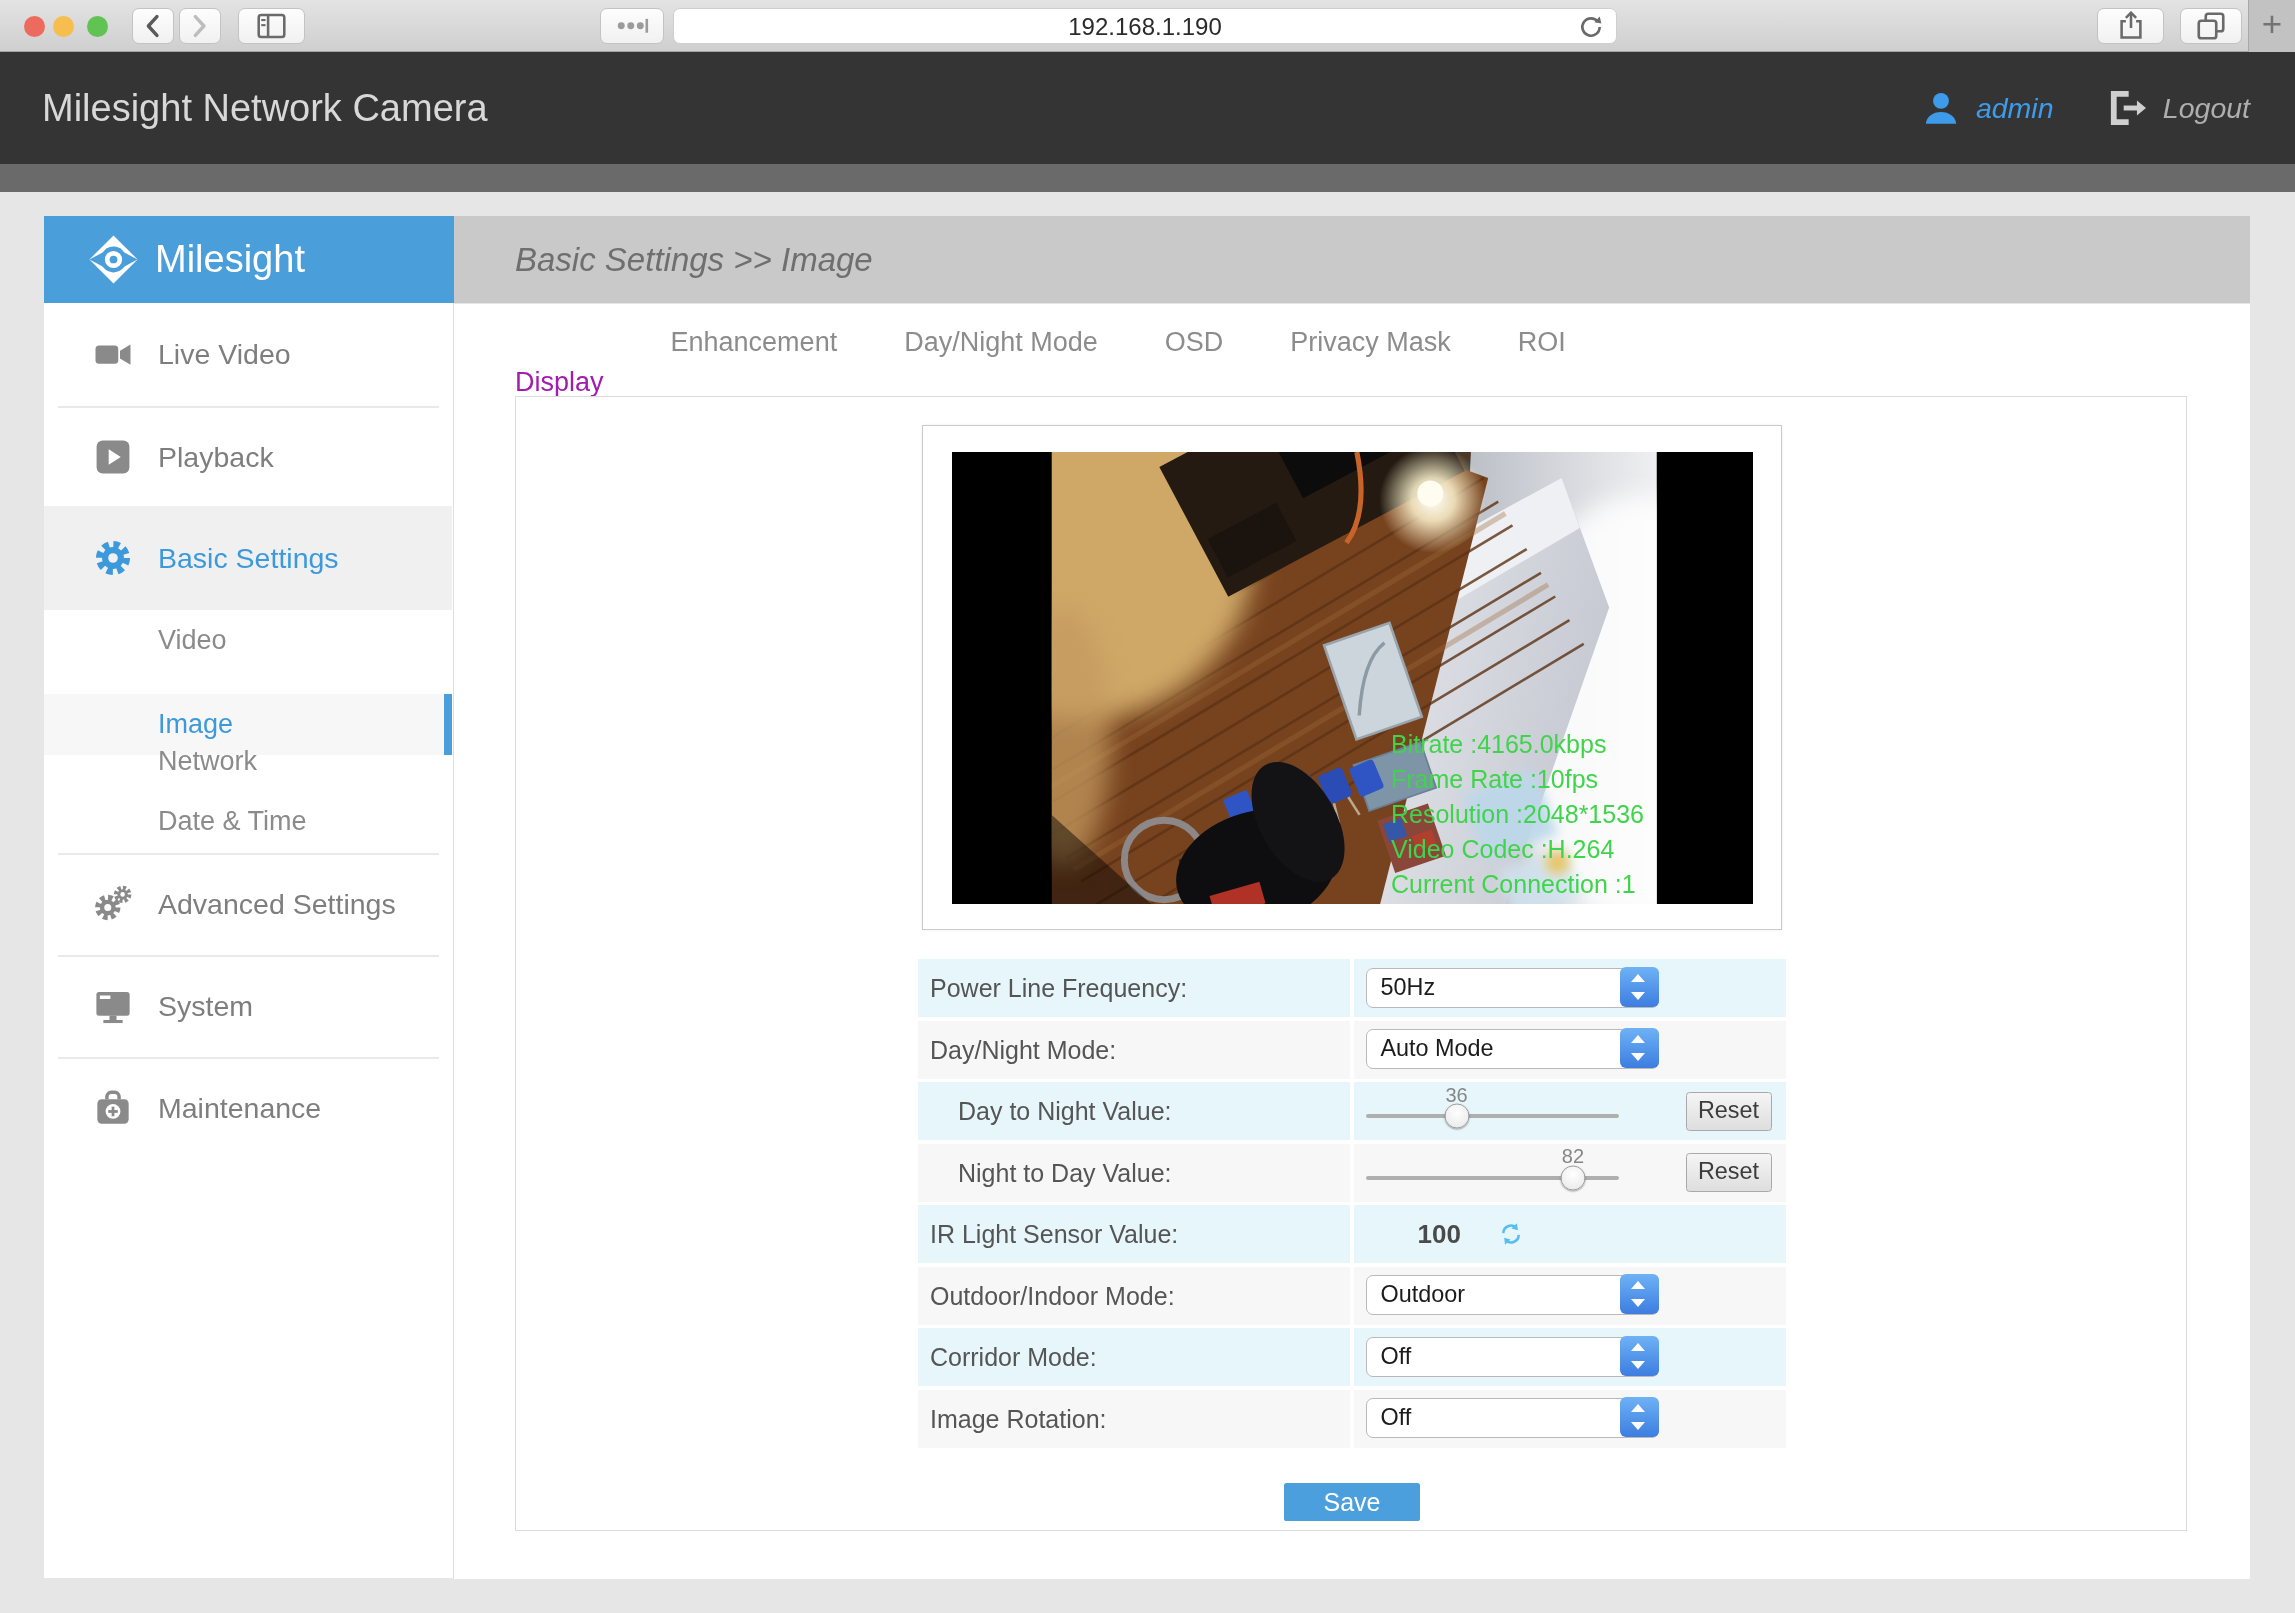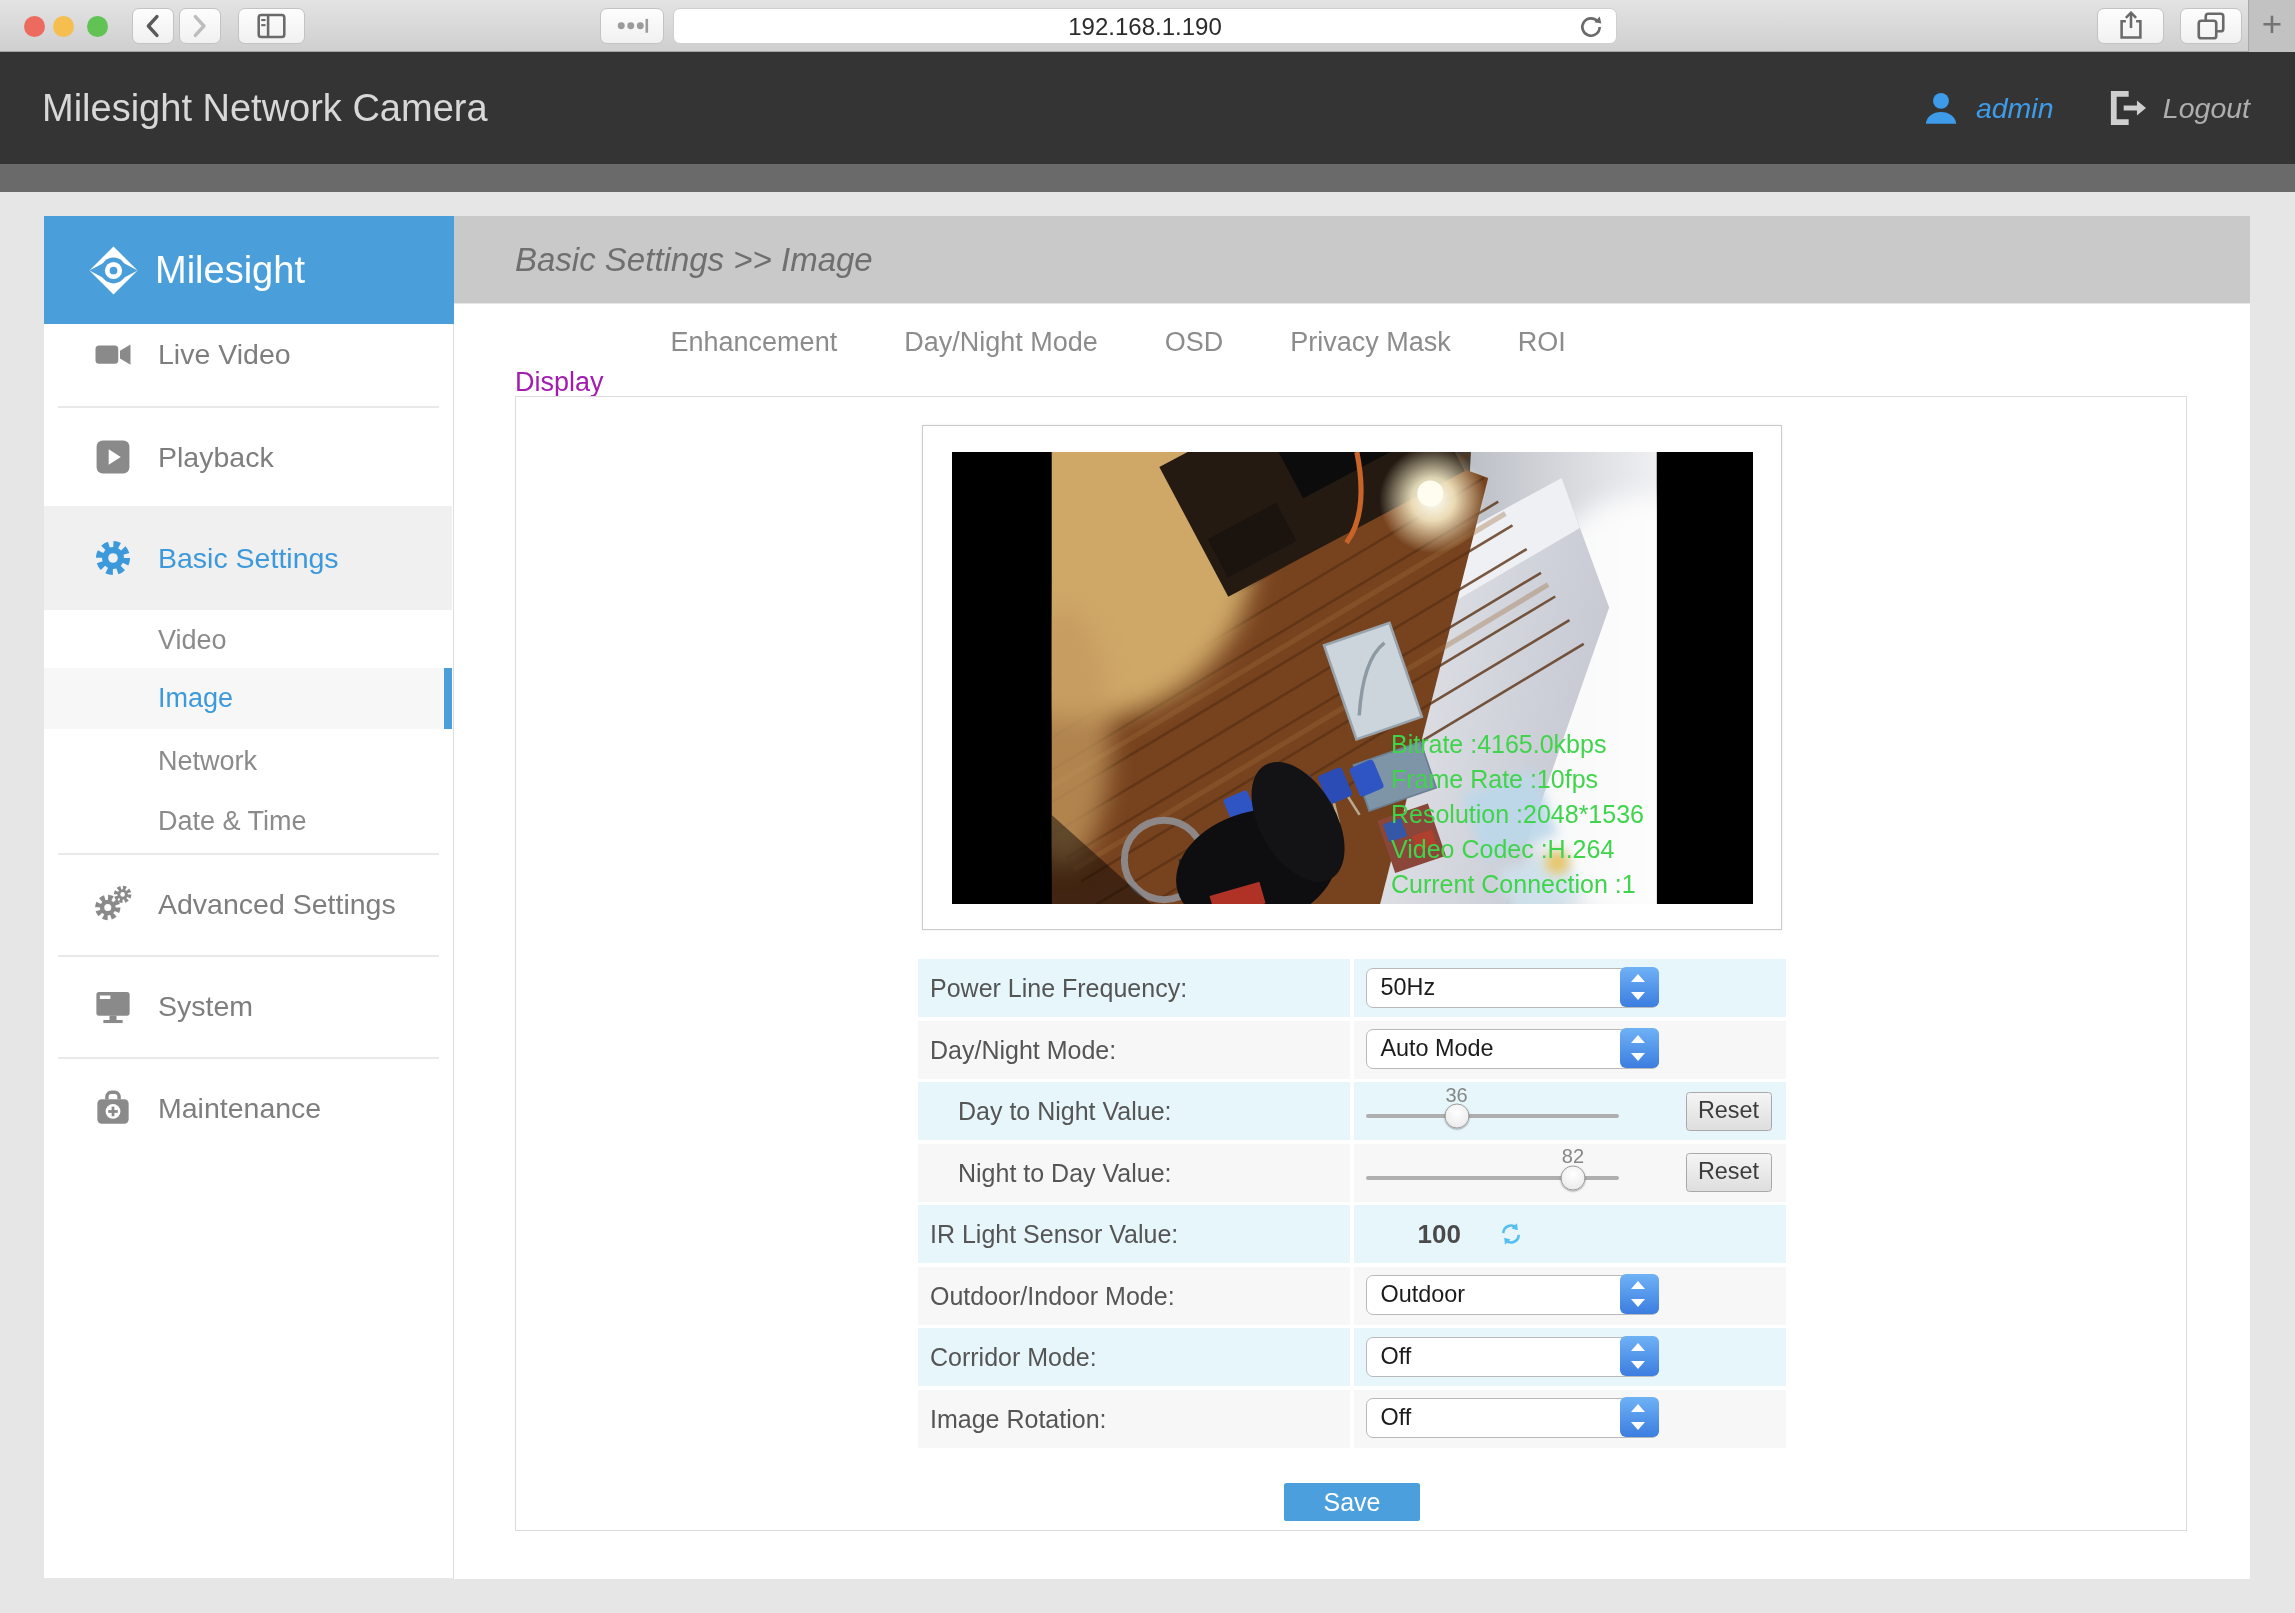--- a/index.html
+++ b/index.html
@@ -28,21 +28,21 @@
   .appbar { position:absolute; left:0; top:52px; width:2295px; height:112px; background:#343434; }
   .appbar .title { position:absolute; left:42px; top:0; height:112px; line-height:112px;
     font-size:38px; color:#d8d8d8; }
   .appbar .right { position:absolute; right:45px; top:0; height:112px; display:flex; align-items:center; gap:15.6px;font-style:italic; }
   .appbar .user { color:#3d9be9; font-size:28.5px; }
   .appbar .logout { color:#aeaeae; font-size:28.5px; }
   .substrip { position:absolute; left:0; top:164px; width:2295px; height:28px; background:#6a6a6a; }
   
   .sidebar { position:absolute; left:44px; top:216px; width:410px; height:1362px; background:#fff;
     border-right:1.7px solid #dedede; }
-  .logo-bar { position:absolute; left:0; top:0; width:410px; height:108px; background:#4a9eda;
+  .logo-bar { position:absolute; left:0; top:0; width:410px; height:87px; background:#4a9eda;
     display:flex; align-items:center; }
   .logo-bar svg { margin-left:42px; }
   .logo-bar .brand { color:#fff; font-size:38px; margin-left:14px; }
   .nav-item { position:absolute; left:0; width:408px; display:flex; align-items:center; cursor:default; }
   .nav-item .ic { position:absolute; left:48px; width:42px; height:42px; display:flex; align-items:center; justify-content:center; }
   .nav-item .lbl { position:absolute; left:114px; font-size:28.5px; color:#7e7e7e; }
   .nav-item.active-section { background:#f0f0f0; }
   .nav-item.active-section .lbl { color:#3c99db; }
   .sub-item { position:absolute; left:0; width:408px; height:61px; }
   .sub-item .lbl { position:absolute; left:114px; top:0; line-height:61px; font-size:27px; color:#8b8b8b; }
@@ -223,21 +223,21 @@
         <circle cx="24" cy="24" r="12.5" fill="#3c99db"></circle>
         <circle cx="24" cy="24" r="5.5" fill="#f0f0f0"></circle>
       </svg>
     </span>
     <span class="lbl">Basic Settings</span>
   </div>
 
   <div class="sub-item" style="top:394px;">
     <span class="lbl">Video</span>
   </div>
-  <div class="sub-item active" style="top:452px;text-decoration:underline;">
+  <div class="sub-item active" style="top:478px;text-decoration:underline;">
     <span class="lbl">Image</span>
     <span class="marker"></span>
   </div>
   <div class="sub-item" style="top:515px;">
     <span class="lbl">Network</span>
   </div>
   <div class="sub-item" style="top:575px;">
     <span class="lbl">Date &amp; Time</span>
   </div>
   <div class="side-div" style="top:637px;"></div>

